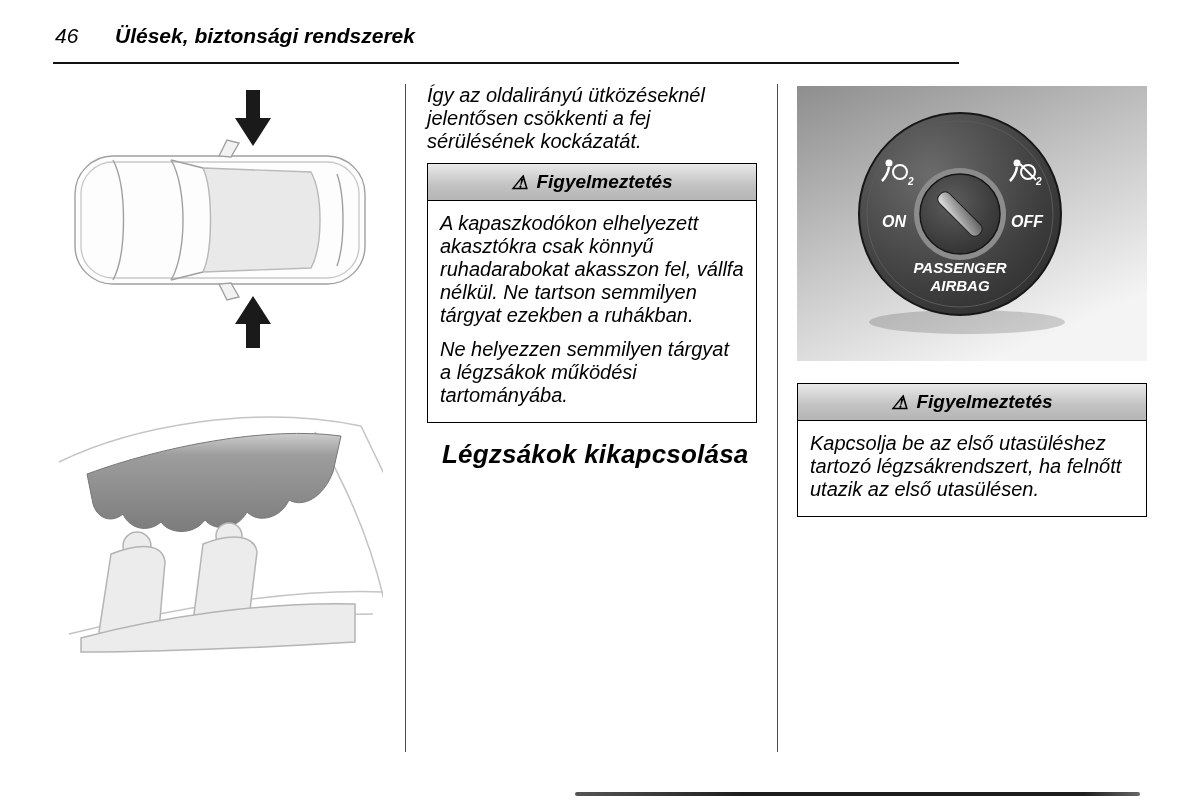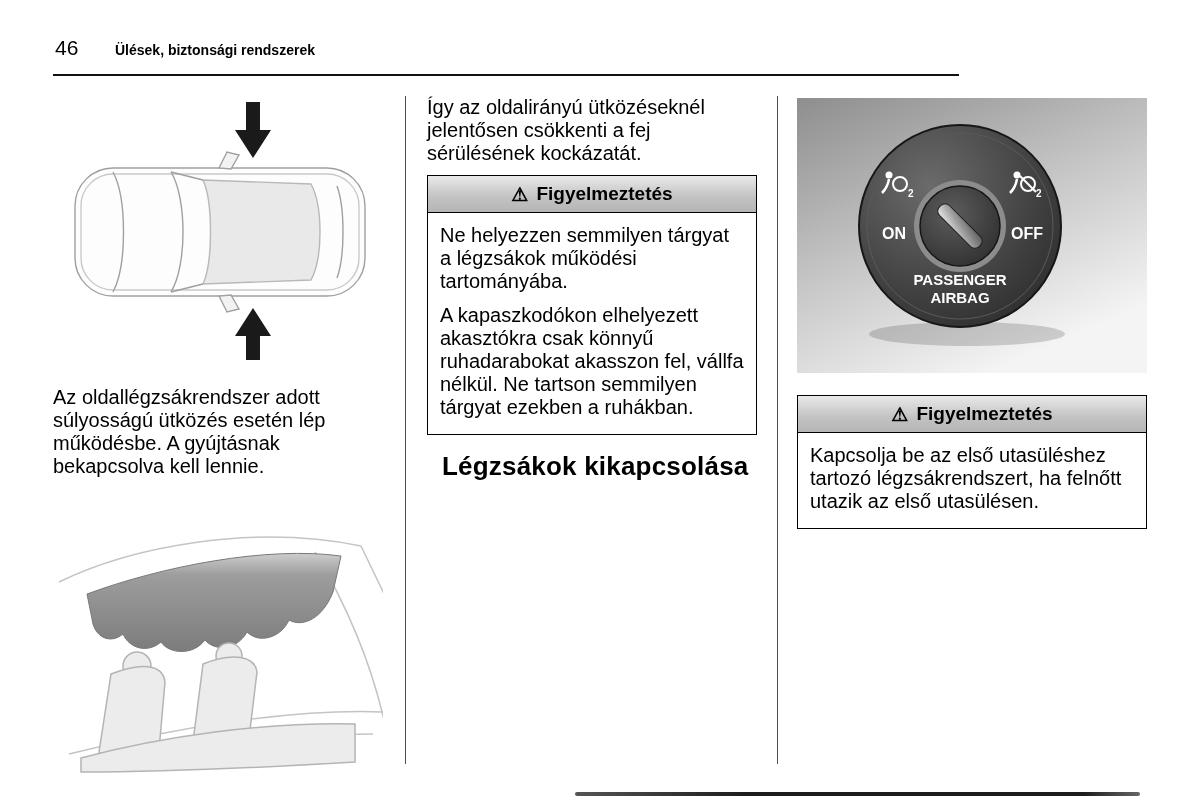--- a/index.html
+++ b/index.html
@@ -4,30 +4,30 @@
 <style>
   * { margin:0; padding:0; box-sizing:border-box; }
   html,body { background:#ffffff; }
   body {
     width:1200px; height:802px;
     font-family:"Liberation Sans", sans-serif;
     color:#000;
     position:relative;
     overflow:hidden;
   }
-  .page { position:relative; width:1012px; height:802px; padding:36px 53px 0 53px; }
+  .page { position:relative; width:1012px; height:802px; padding:24px 53px 0 53px;font-style:italic; }
 
   
   .page-header {
     display:flex; align-items:baseline;
     padding:0 2px 14px 2px;
     border-bottom:2px solid #111;
   }
   .page-number { font-size:21px; width:60px; }
-  .page-title { font-size:14px; font-weight:bold; }
+  .page-title { font-size:21px; font-weight:bold; }
 
   
   .columns {
     display:grid;
     grid-template-columns:330px 44px 330px 40px 350px;
     padding-top:20px;
     align-items:start;
   }
   .v-divider {
     width:1px; background:#4d4d4d;
@@ -94,21 +94,20 @@
             <path d="M166,70 L174,54 L186,57 L178,71 Z" fill="#f2f2f2"></path>
             <path d="M166,198 L174,214 L186,211 L178,197 Z" fill="#f2f2f2"></path>
           </g>
           <g fill="#1a1a1a">
             <path d="M193,4 h14 v28 h11 l-18,28 -18,-28 h11 z"></path>
             <path d="M193,262 h14 v-24 h11 l-18,-28 -18,28 h11 z"></path>
           </g>
         </svg>
       </figure>
 
-      <p class="body-text">Az oldallégzsákrendszer adott súlyosságú ütközés esetén lép működésbe. A gyújtásnak bekapcsolva kell lennie.</p>
 
       <figure class="fig-curtain">
         <svg width="330" height="282" viewBox="0 0 330 282">
           <defs>
             <linearGradient id="curt" x1="0" y1="0" x2="0" y2="1">
               <stop offset="0" stop-color="#cdcdcd"></stop>
               <stop offset="0.22" stop-color="#9d9d9d"></stop>
               <stop offset="1" stop-color="#7c7c7c"></stop>
             </linearGradient>
           </defs>
@@ -136,22 +135,22 @@
 
     <section class="col">
       <p class="body-text">Így az oldalirányú ütközéseknél jelentősen csökkenti a fej sérülésének kockázatát.</p>
 
       <div class="warning-box">
         <div class="warning-header">
           <span class="warning-icon">⚠</span>
           <span>Figyelmeztetés</span>
         </div>
         <div class="warning-body body-text">
+          <p>A kapaszkodókon elhelyezett akasztókra csak könnyű ruhadarabokat akasszon fel, vállfa nélkül. Ne tartson semmilyen tárgyat ezekben a ruhákban.</p>
           <p>Ne helyezzen semmilyen tárgyat a légzsákok működési tartományába.</p>
-          <p>A kapaszkodókon elhelyezett akasztókra csak könnyű ruhadarabokat akasszon fel, vállfa nélkül. Ne tartson semmilyen tárgyat ezekben a ruhákban.</p>
         </div>
       </div>
 
       <h2 class="section-heading">Légzsákok kikapcsolása</h2>
 
     </section>
 
     <div class="v-divider"></div>
 
     <section class="col">

